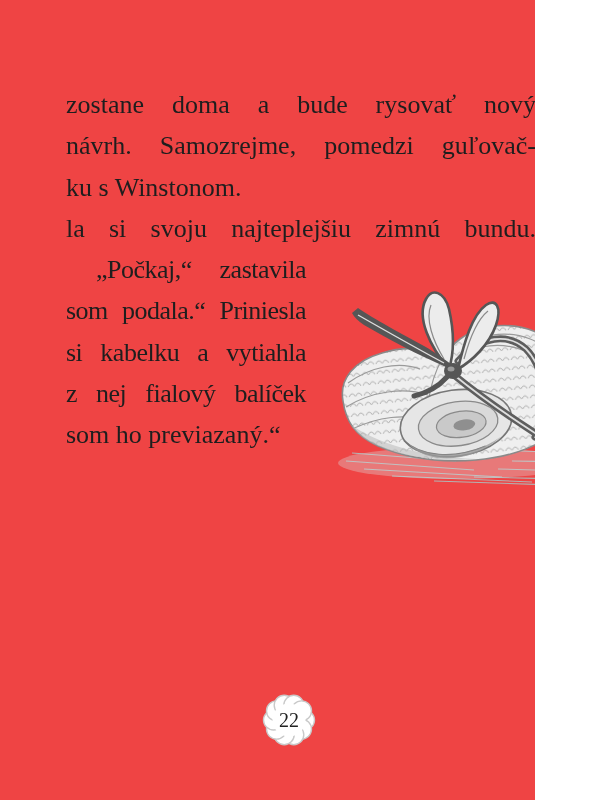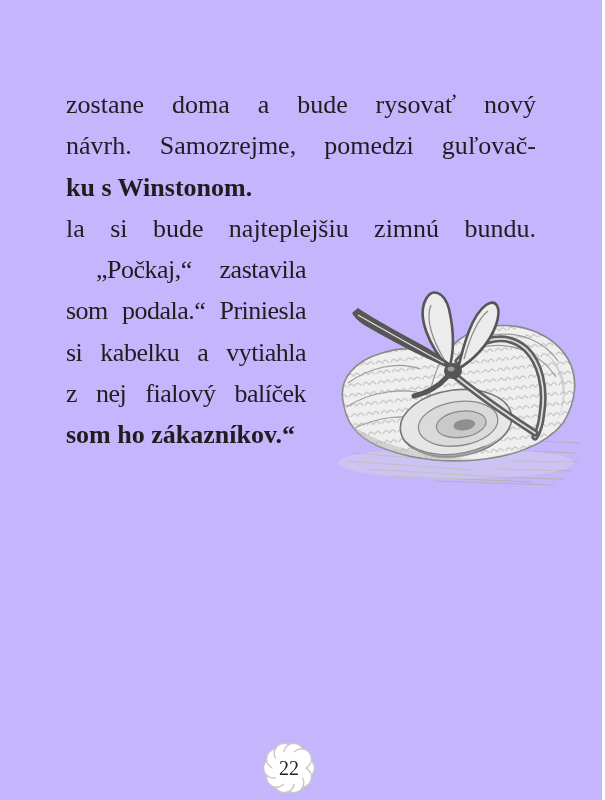--- a/index.html
+++ b/index.html
@@ -1,70 +1,70 @@
 <!DOCTYPE html>
 <html><head>
 <meta charset="utf-8">
 <style>
   html,body { margin:0; padding:0; background:#ffffff; }
   .page {
     position:relative;
-    width:602px; height:800px;
-    background:#c4b5fd;
+    width:535px; height:800px;
+    background:#ef4444;
     overflow:hidden;
     font-family:"Liberation Serif","DejaVu Serif",serif;
     color:#1e1e1e;
   }
   .text-block {
     position:absolute;
     left:66px; top:84px;
     width:470px;
     font-size:26px;
     line-height:41.3px;
   }
   .line { width:470px; white-space:normal; }
   .j { text-align:justify; text-align-last:justify; text-justify:inter-word; }
-  .last { text-align:left; text-align-last:left;font-weight:bold; }
+  .last { text-align:left; text-align-last:left; }
   .narrow { width:240px; letter-spacing:-0.5px; word-spacing:-1px; }
   .indent { text-indent:30px; }
 
   .illustration {
     position:absolute;
     left:306px; top:283px;
     width:278px; height:208px;
   }
 
   .pagenum-wrap {
     position:absolute;
-    left:261px; top:740px;
+    left:261px; top:692px;
     width:56px; height:56px;
   }
   .pagenum-wrap svg { position:absolute; inset:0; }
   .pagenum {
     position:absolute; inset:0;
     display:flex; align-items:center; justify-content:center;
     font-size:20px; color:#222222;
     font-family:"Liberation Serif","DejaVu Serif",serif;
   }
 </style>
 </head>
 <body>
 
 <div class="page">
 
   <div class="text-block">
     <div class="line j">zostane doma a bude rysovať nový</div>
     <div class="line j">návrh. Samozrejme, pomedzi guľovač-</div>
     <div class="line last">ku s Winstonom.</div>
-    <div class="line j">la si bude najteplejšiu zimnú bundu.</div>
+    <div class="line j">la si svoju najteplejšiu zimnú bundu.</div>
     <div class="line j narrow indent">„Počkaj,“ zastavila</div>
     <div class="line j narrow">som podala.“ Priniesla</div>
     <div class="line j narrow">si kabelku a vytiahla</div>
     <div class="line j narrow">z nej fialový balíček</div>
-    <div class="line last">som ho zákazníkov.“</div>
+    <div class="line last">som ho previazaný.“</div>
   </div>
 
   <svg class="illustration" viewBox="0 0 278 208" xmlns="http://www.w3.org/2000/svg" aria-hidden="true">
     <defs>
       <path id="bb" d="M 37,118 C 33,96 48,78 76,70 C 102,62 122,66 136,76
                        C 144,62 160,48 182,44 C 216,38 248,52 262,76
                        C 272,94 271,118 257,140 C 240,162 206,174 170,177
                        C 134,180 100,175 72,163 C 48,152 40,138 37,118 Z"></path>
       <clipPath id="bbclip">
           <use href="#bb"></use>

